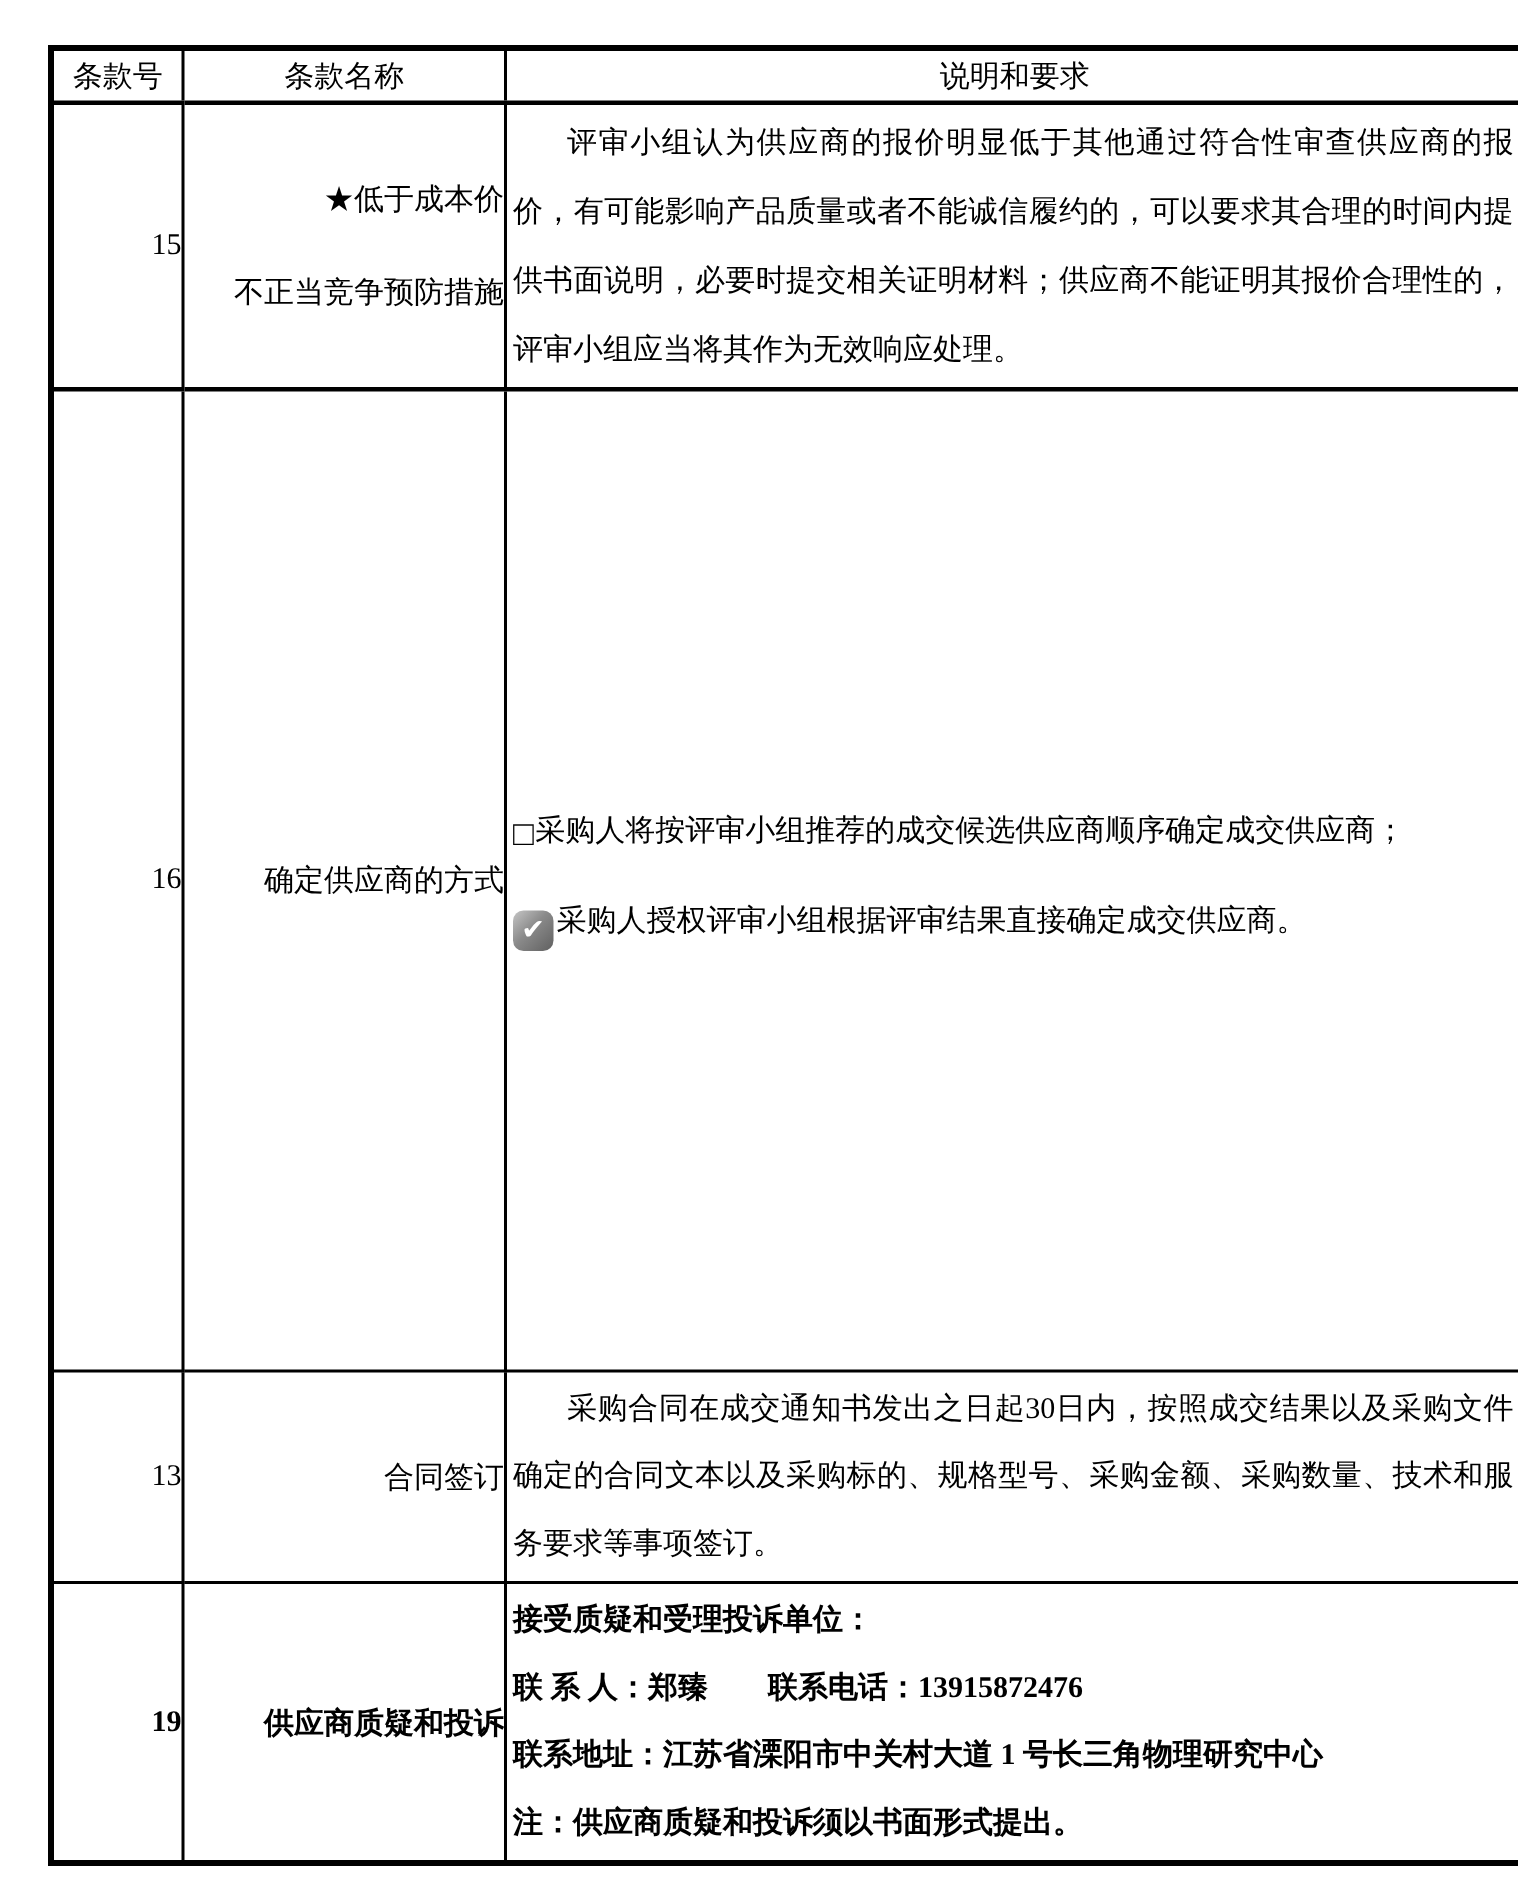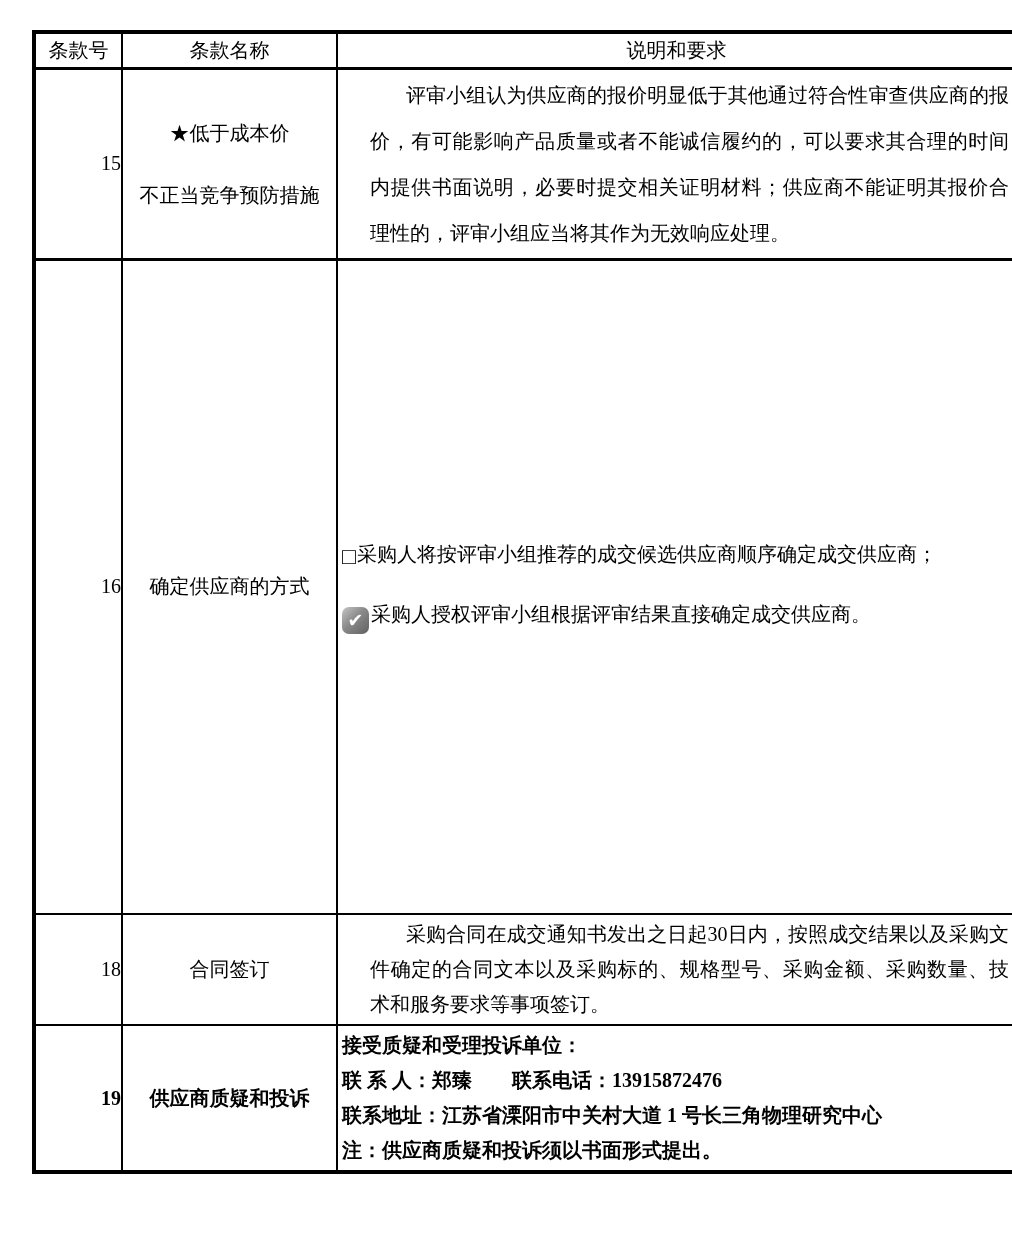--- a/index.html
+++ b/index.html
@@ -27,37 +27,37 @@
   table.doc-table { border: 4px solid #000000; }
   .doc-table th, .doc-table td {
     border: 2px solid #000000;
     vertical-align: middle;
     font-size: 20px;
     font-weight: normal;
     background: #ffffff;
   }
   tr.header-row th { height: 36px; text-align: center; border-bottom: 3px solid #000; }
   .cell-no   { text-align: right; }
-  .cell-name { text-align: center; }
+  .cell-name { text-align: right; }
   .cell-desc { text-align: left; padding: 2px 6px 2px 4px; }
 
   tr.row-15 td { height: 188px; border-bottom: 3px solid #000; }
   tr.row-16 td { height: 655px; }
   tr.row-17 td { height: 92px; }
   tr.row-18 td { height: 64px; }
   tr.row-19 td { height: 124px; font-weight: bold; }
   tr.row-20 td { height: 32px; }
 
   .name-wide { line-height: 62px; }   
   .name-two  { line-height: 33px; }   
 
-  .para { line-height: 35px; }
+  .para { line-height: 45px; }
   .para.loose { line-height: 46px; }
   .para.justify { text-align: justify; }
-  .ind-2 { text-indent: 1.8em; margin-left: 28px; }
+  .ind-2 { text-indent: 1.8em; }
   .ind-1 { text-indent: 1.2em; }
 
   .opt-line { line-height: 30px; margin: 30px 0; white-space: nowrap; }
   .box-empty {
     display: inline-block;
     font-size: 23px;
     line-height: 1;
     vertical-align: -3px;
     margin-right: 1px;
   }
@@ -119,21 +119,21 @@
           </div>
           <div class="opt-line">
             <span class="box-checked">
                 <span class="tick">✔</span>
               </span><span>采购人授权评审小组根据评审结果直接确定成交供应商。</span>
           </div>
         </td>
       </tr>
 
       <tr class="row-17">
-        <td class="cell-no">18</td>
+        <td class="cell-no">13</td>
         <td class="cell-name">合同签订</td>
         <td class="cell-desc">
           <div class="para justify ind-2">采购合同在成交通知书发出之日起30日内，按照成交结果以及采购文件确定的合同文本以及采购标的、规格型号、采购金额、采购数量、技术和服务要求等事项签订。</div>
         </td>
       </tr>
 
 
       <tr class="row-19">
         <td class="cell-no">19</td>
         <td class="cell-name">供应商质疑和投诉</td>

